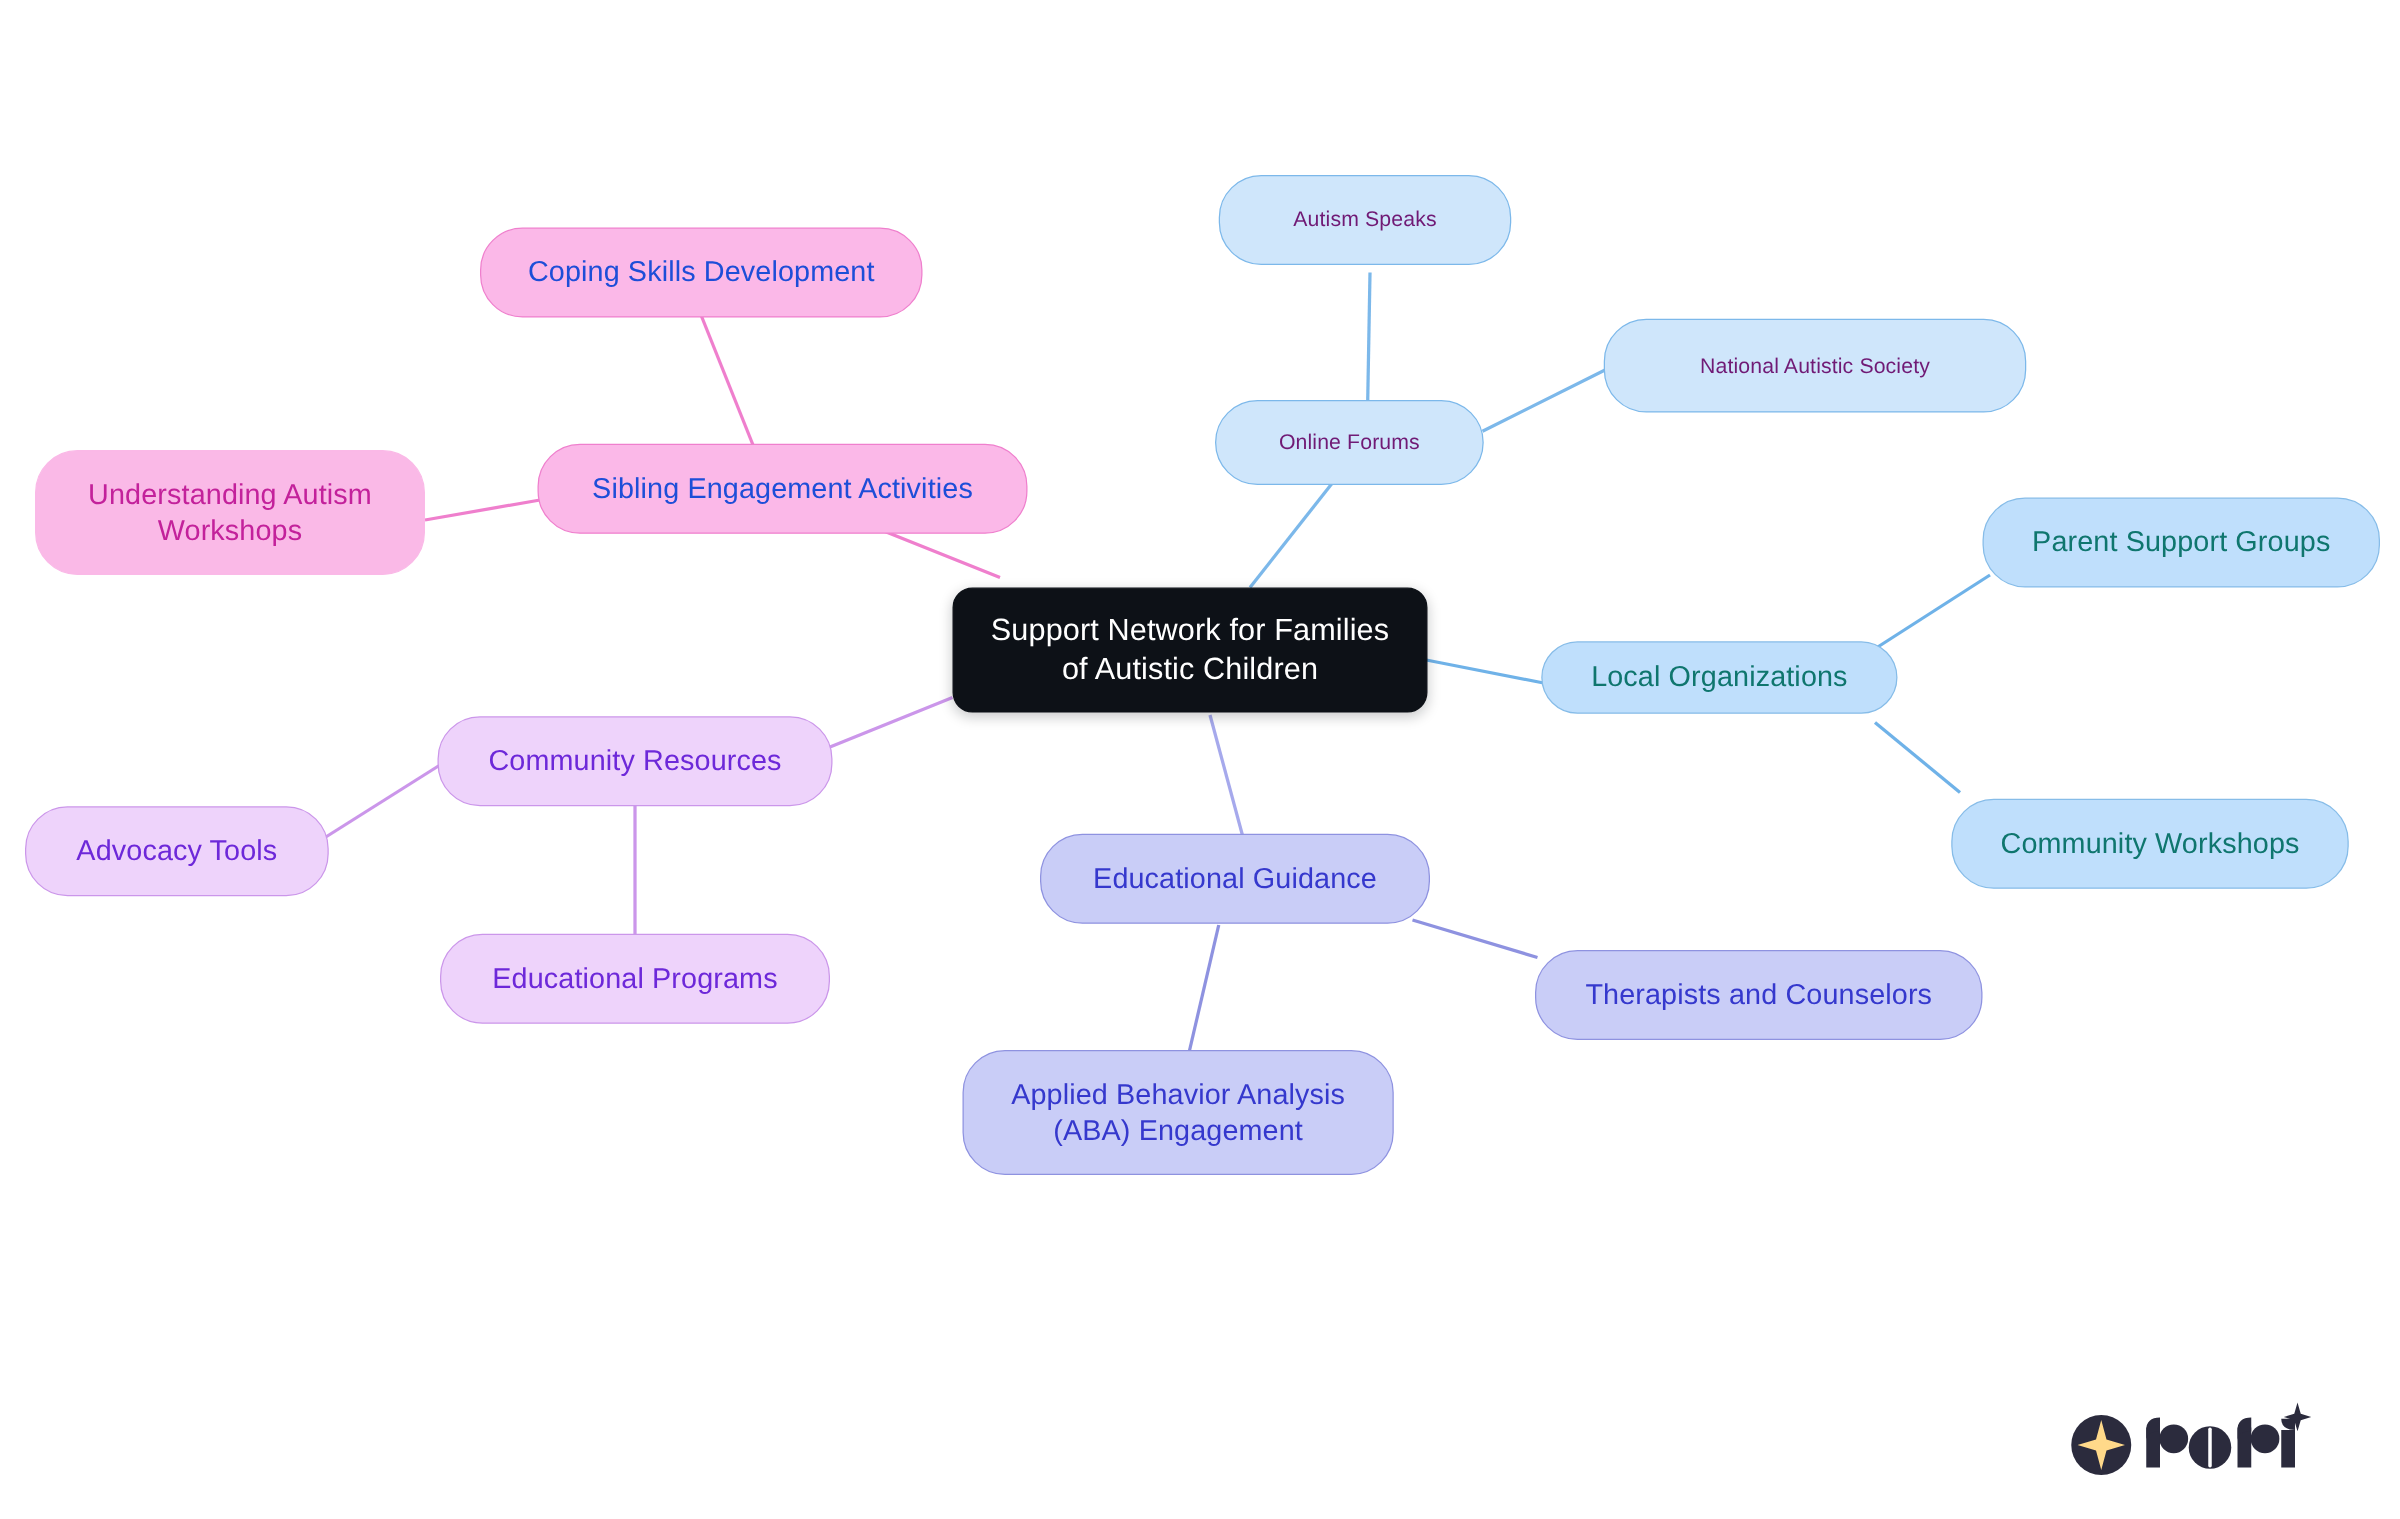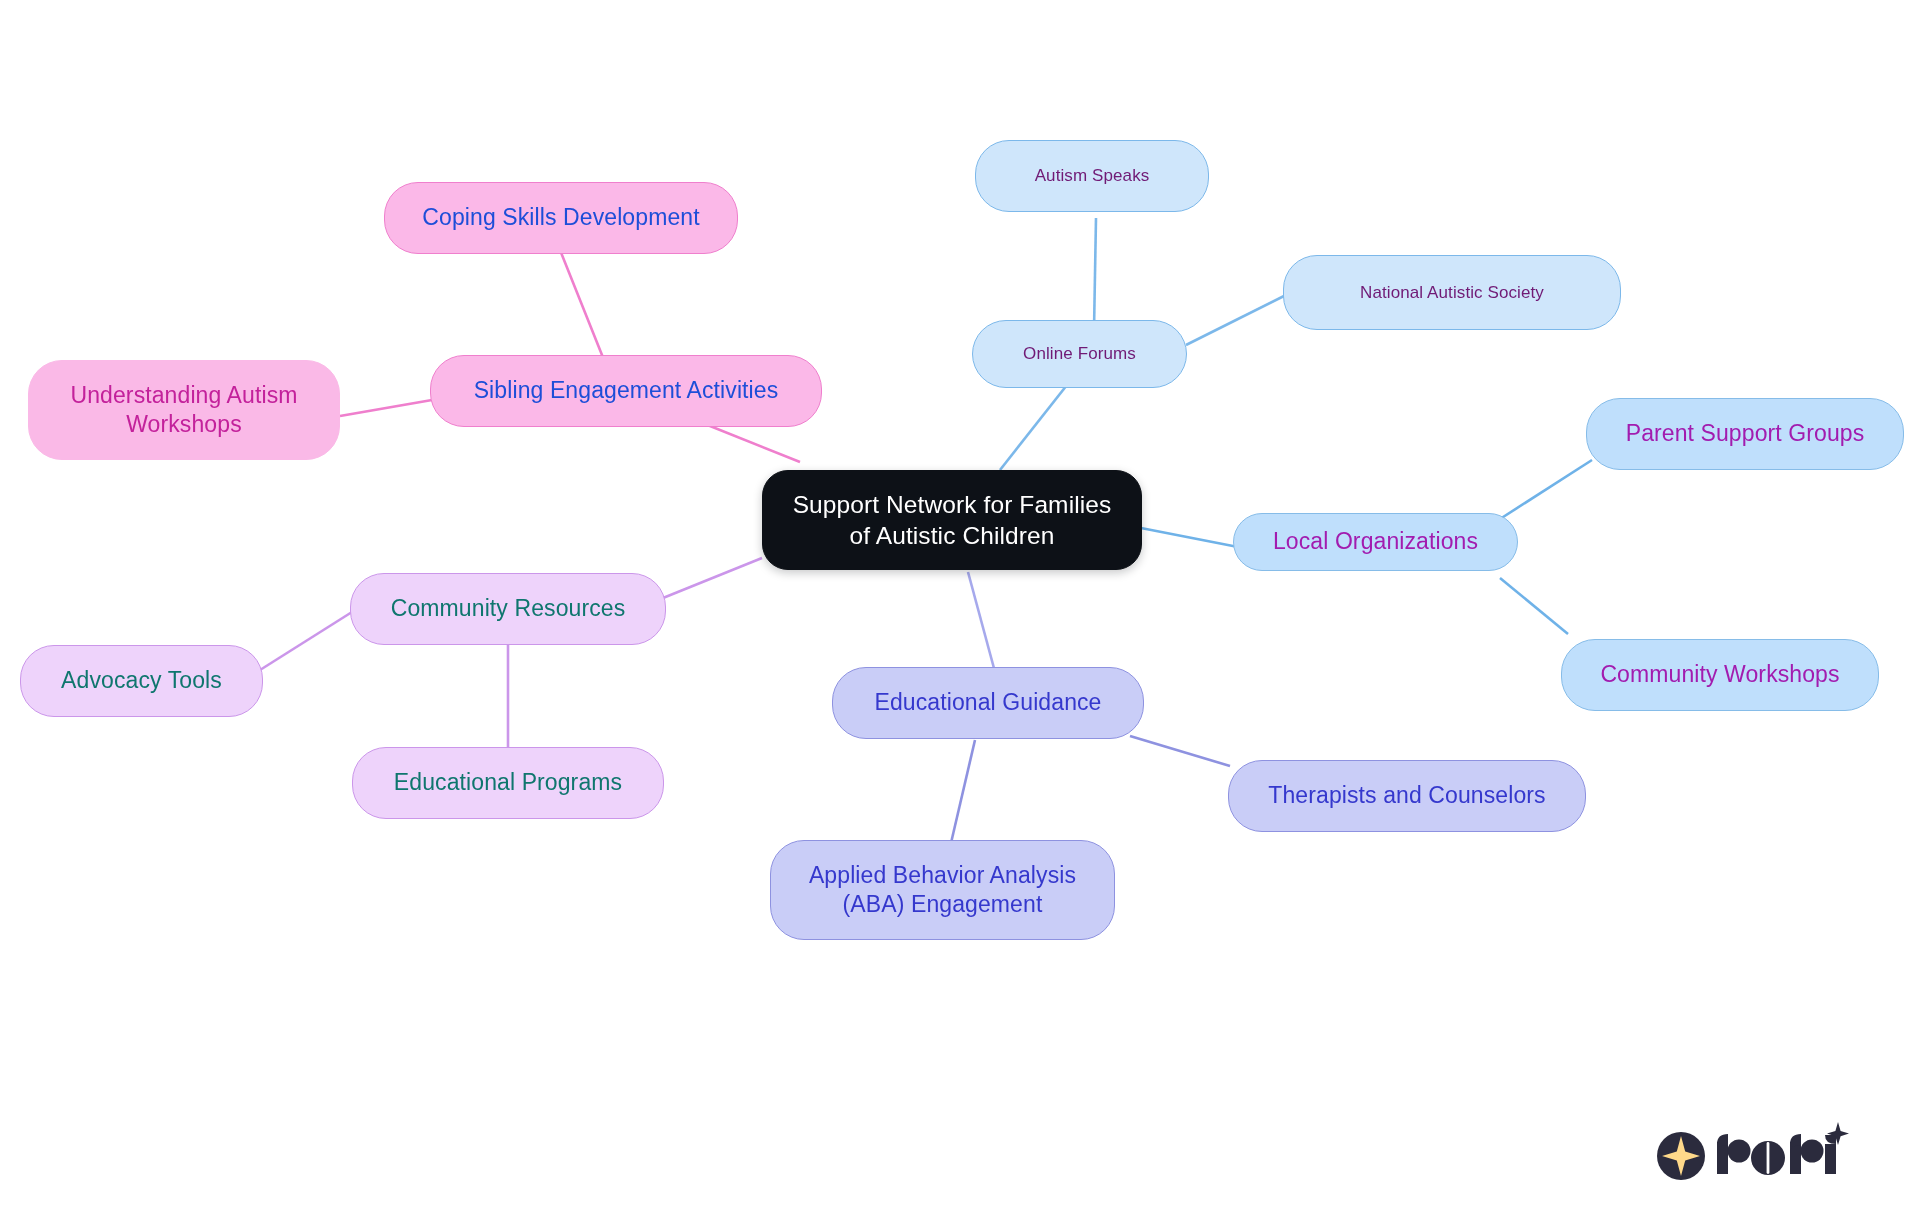--- a/index.html
+++ b/index.html
@@ -34,50 +34,50 @@
     justify-content: center;
     text-align: center;
     border-radius: 34px;
     border: 1.6px solid transparent;
     line-height: 1.28;
     white-space: pre-line;
     letter-spacing: 0.1px;
     z-index: 5;
   }
   .node.root {
-    border-radius: 26px;
+    border-radius: 16px;
     color: #ffffff;
     font-size: 24.5px;
     background: #0d1117;
     border-color: #0d1117;
     box-shadow: 0 3px 10px rgba(10,12,20,0.22);
     z-index: 8;
   }
   .node.blue {
     background: #cfe6fb;
     border-color: #7cb8ea;
     color: #701a75;
     font-size: 17px;
   }
   .node.blue-lite {
     background: #d6e8fb;
     border-color: #86bce8;
-    color: #a21caf;
+    color: #0f766e;
     font-size: 23px;
   }
   .node.indigo {
     background: #c9cdf7;
     border-color: #8e92e0;
     color: #3538cd;
     font-size: 23px;
   }
   .node.violet {
     background: #eed3fb;
     border-color: #cb96ea;
-    color: #0f766e;
+    color: #6d28d9;
     font-size: 23px;
   }
   .node.pink {
     background: #fbb8e8;
     border-color: #ef7fcd;
     color: #1d4ed8;
     font-size: 23px;
   }
   .node.pink-soft {
     background: #fab9e7;

